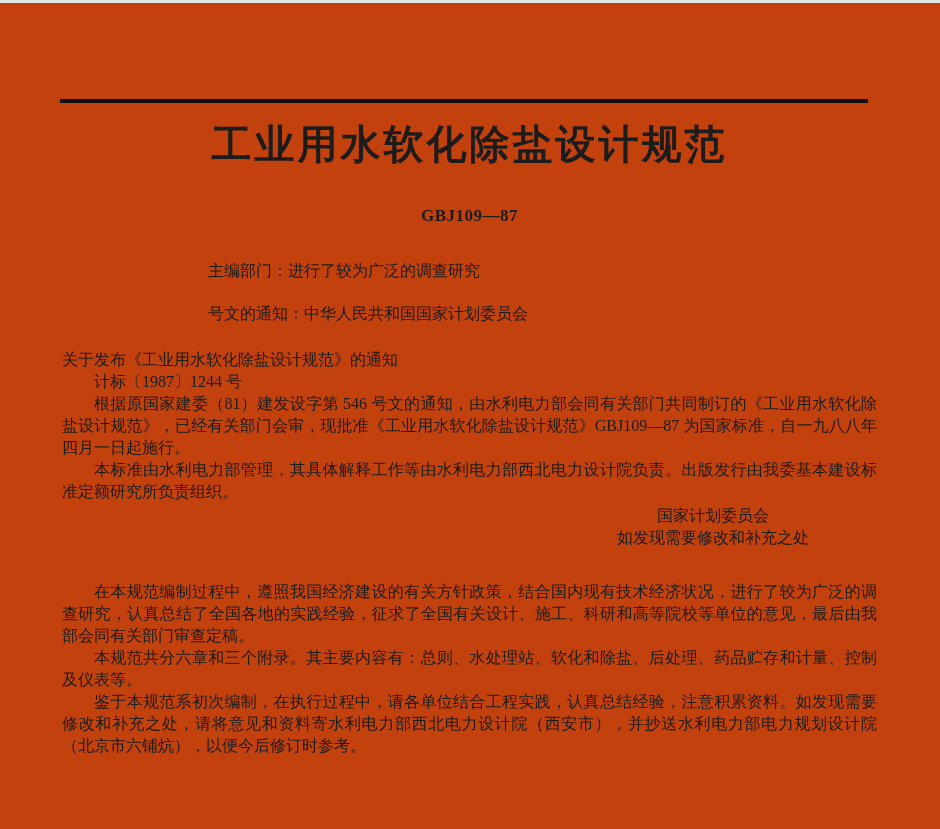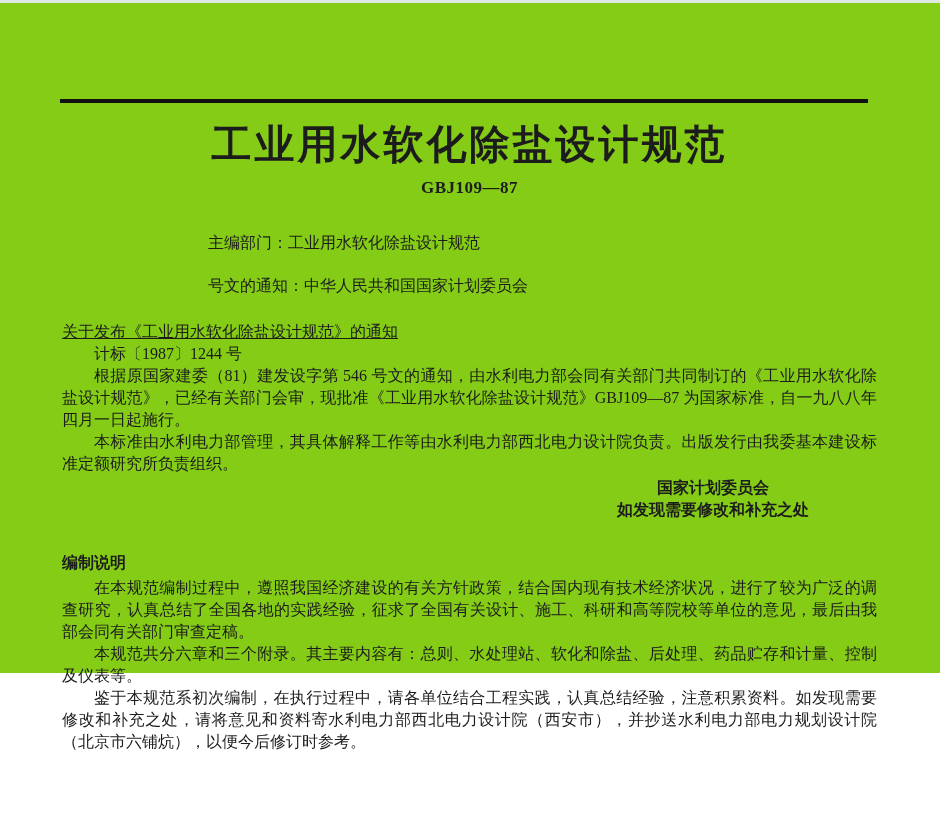--- a/index.html
+++ b/index.html
@@ -8,22 +8,22 @@
     background: #ffffff;
     width: 940px;
     height: 829px;
     overflow: hidden;
     font-family: "Liberation Serif", "DejaVu Serif", serif;
     color: #1c1c1c;
   }
   .page {
     position: relative;
     width: 940px;
-    height: 673px;
-    background: #84cc16;
+    height: 829px;
+    background: #c2410c;
   }
   .top-strip {
     height: 3px;
     width: 100%;
     background: #dee9e4;
   }
   .rule {
     margin: 96px 0 0 60px;
     width: 808px;
     height: 4px;
@@ -35,21 +35,21 @@
   .doc-title {
     margin-top: 16px;
     text-align: center;
     font-size: 40px;
     line-height: 52px;
     font-weight: bold;
     letter-spacing: 3px;
     white-space: nowrap;
   }
   .doc-code {
-    margin-top: 8px;
+    margin-top: 36px;
     text-align: center;
     font-size: 17px;
     line-height: 18px;
     font-weight: bold;
     letter-spacing: 0.5px;
   }
   .meta {
     margin-top: 38px;
     margin-left: 146px;
     font-size: 16px;
@@ -61,21 +61,20 @@
   .body-text {
     font-size: 16px;
     line-height: 22px;
     text-align: justify;
   }
   .notice {
     margin-top: 8px;
   }
   .notice .heading {
     margin: 0;
-    text-decoration: underline;
   }
   .doc-number {
     margin: 0;
     text-indent: 2em;
     font-family: Liberation Serif, serif;
   }
   .para {
     margin: 0;
     text-indent: 2em;
   }
@@ -83,21 +82,20 @@
     width: -moz-fit-content;
     width: fit-content;
     text-align: center;
     margin-left: auto;
     font-size: 16px;
     line-height: 22px;
   }
   .sig-notice {
     margin-top: 2px;
     margin-right: 68px;
-    font-weight: bold;
   }
   .compilation {
     margin-top: 32px;
   }
   .compilation .heading {
     font-family: "Liberation Sans", "DejaVu Sans", sans-serif;
     font-weight: bold;
     font-size: 16px;
     line-height: 20px;
     margin: 0 0 4px 0;
@@ -112,37 +110,36 @@
 
   <div class="rule"></div>
 
   <div class="content">
 
     <div class="doc-title">工业用水软化除盐设计规范</div>
 
     <div class="doc-code">GBJ109—87</div>
 
     <div class="meta">
-      <p>主编部门：工业用水软化除盐设计规范</p>
+      <p>主编部门：进行了较为广泛的调查研究</p>
       <p>号文的通知：中华人民共和国国家计划委员会</p>
     </div>
 
     <div class="notice body-text">
       <p class="heading">关于发布《工业用水软化除盐设计规范》的通知</p>
       <p class="doc-number">计标〔1987〕1244 号</p>
       <p class="para">根据原国家建委（81）建发设字第 546 号文的通知，由水利电力部会同有关部门共同制订的《工业用水软化除盐设计规范》，已经有关部门会审，现批准《工业用水软化除盐设计规范》GBJ109—87 为国家标准，自一九八八年四月一日起施行。</p>
       <p class="para">本标准由水利电力部管理，其具体解释工作等由水利电力部西北电力设计院负责。出版发行由我委基本建设标准定额研究所负责组织。</p>
       <div class="sig-block sig-notice">
         <div>国家计划委员会</div>
         <div>如发现需要修改和补充之处</div>
       </div>
     </div>
 
     <div class="compilation body-text">
-      <p class="heading">编制说明</p>
       <p class="para">在本规范编制过程中，遵照我国经济建设的有关方针政策，结合国内现有技术经济状况，进行了较为广泛的调查研究，认真总结了全国各地的实践经验，征求了全国有关设计、施工、科研和高等院校等单位的意见，最后由我部会同有关部门审查定稿。</p>
       <p class="para">本规范共分六章和三个附录。其主要内容有：总则、水处理站、软化和除盐、后处理、药品贮存和计量、控制及仪表等。</p>
       <p class="para">鉴于本规范系初次编制，在执行过程中，请各单位结合工程实践，认真总结经验，注意积累资料。如发现需要修改和补充之处，请将意见和资料寄水利电力部西北电力设计院（西安市），并抄送水利电力部电力规划设计院（北京市六铺炕），以便今后修订时参考。</p>
 
     </div>
 
   </div>
 </div>
 
 </body></html>

